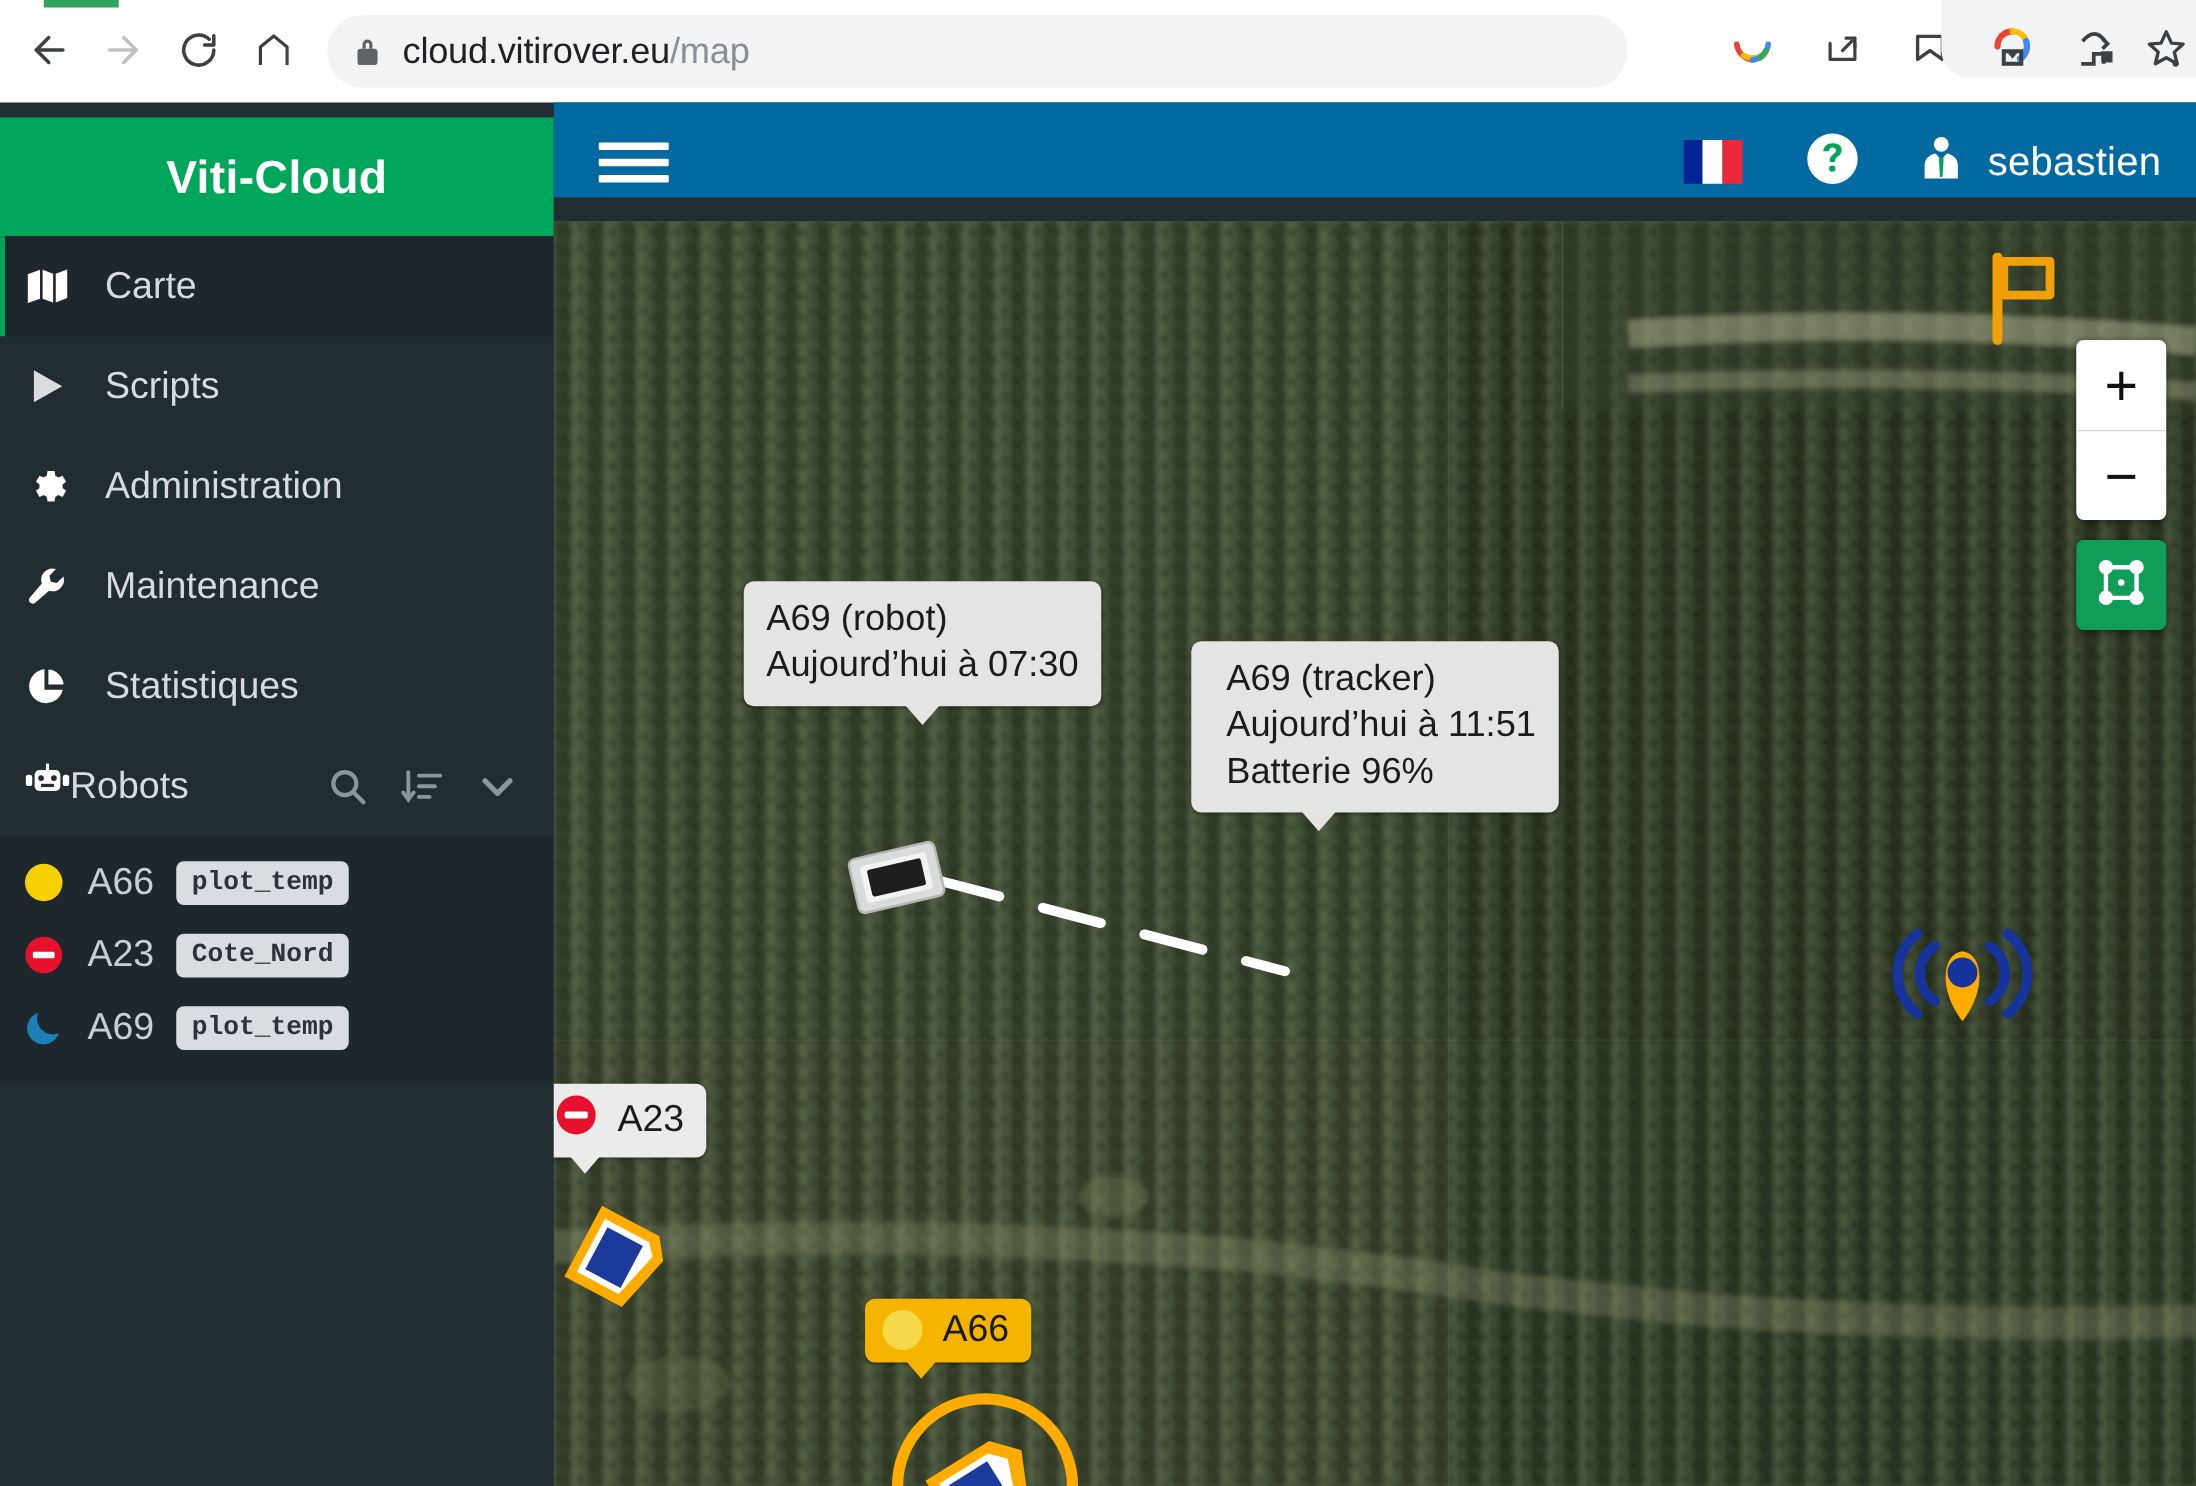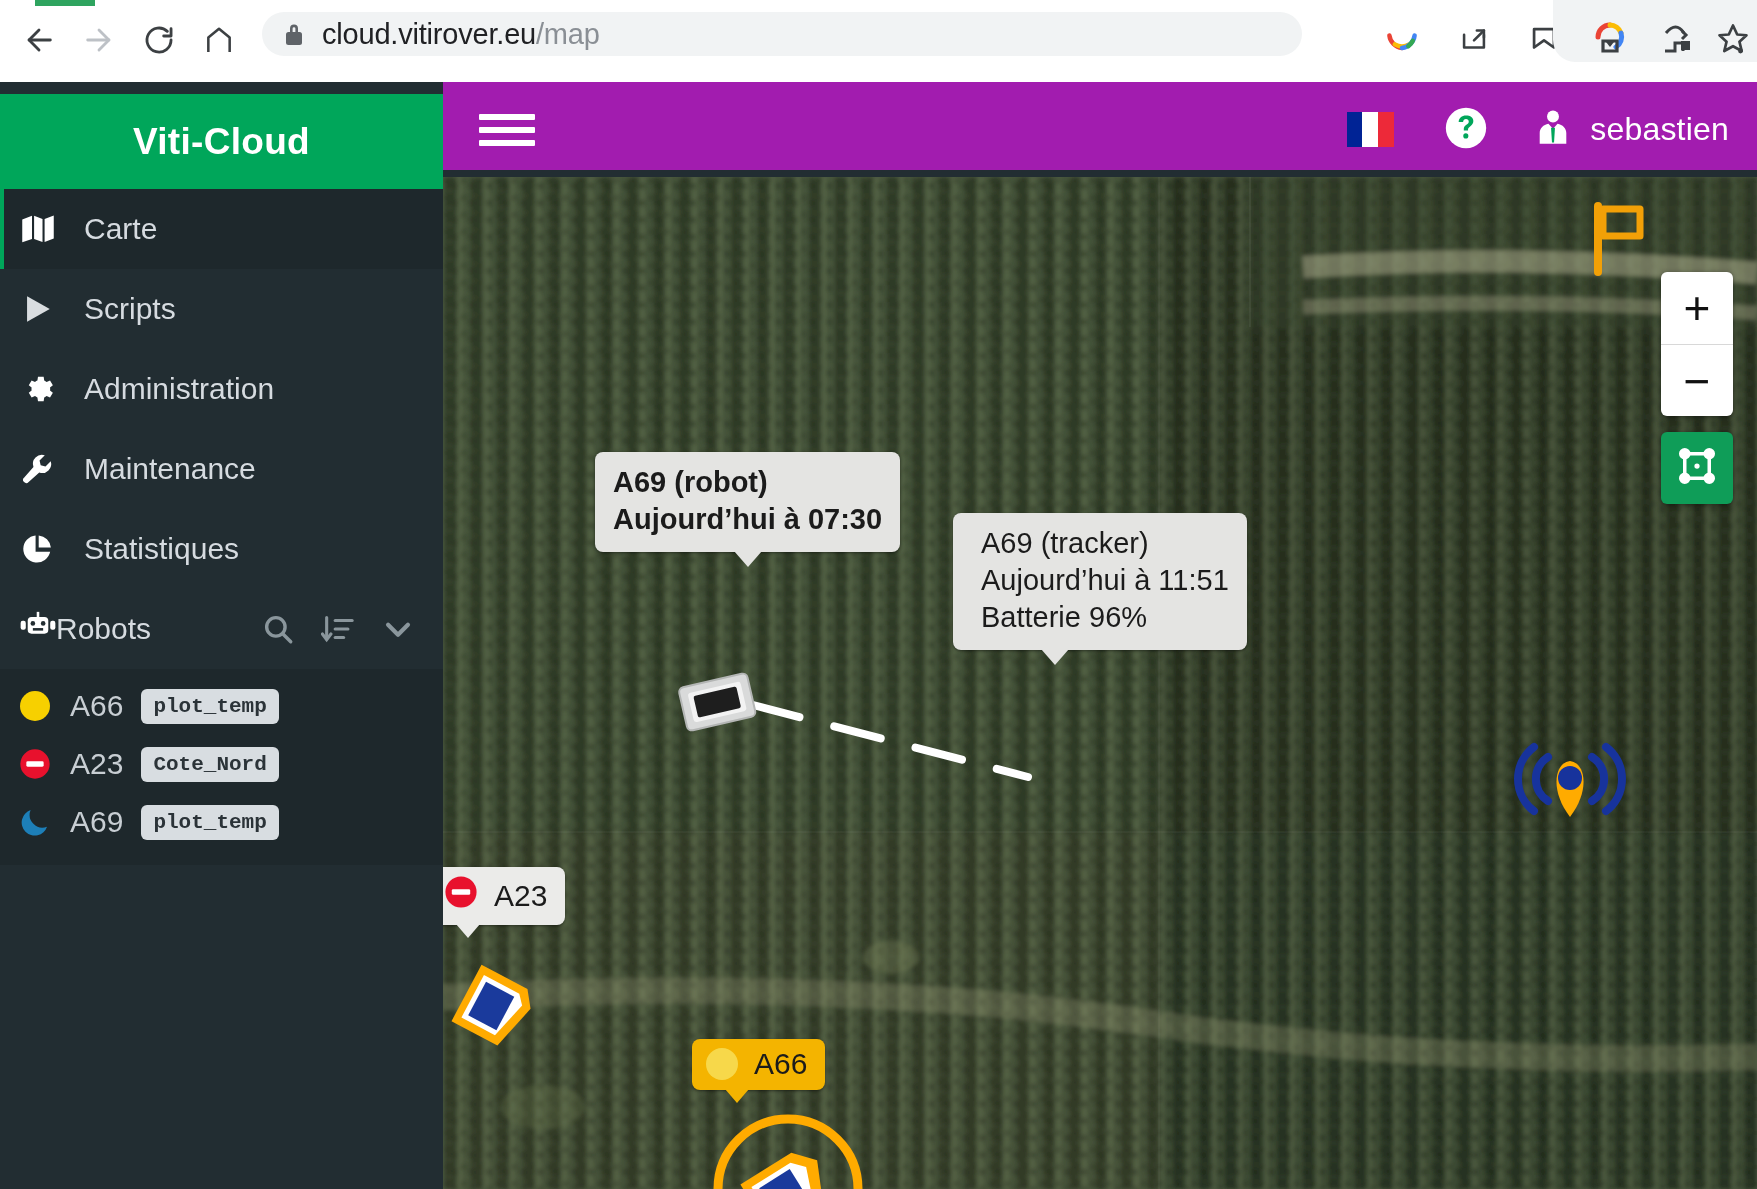--- a/index.html
+++ b/index.html
@@ -25,21 +25,21 @@
   }
   .nav-btn {
     width: 54px; height: 54px; margin-left: 6px;
     display: flex; align-items: center; justify-content: center;
     border-radius: 50%; cursor: pointer;
   }
   .nav-btn svg { display: block; }
   #back-button { margin-left: 12px; }
   #omnibox {
     position: absolute; left: 262px; top: 12px;
-    width: 1040px; height: 44px;
+    width: 1040px; height: 58px;
     background: #f1f3f4; border-radius: 28px;
     display: flex; align-items: center; padding: 0 20px;
   }
   #lock-icon { margin-right: 16px; display:flex; }
   #omnibox-text {
     font-size: 29px; color: #202124; letter-spacing: -0.2px;
     white-space: nowrap;
   }
   #omnibox-text .dim { color: #8a8f95; }
   .tb-icon {
@@ -106,22 +106,22 @@
   .robot-name { color: #c8ced3; font-size: 30px; margin-left: 18px; }
   .robot-tag {
     margin-left: 18px; background: #d8dde1; color: #2b3338;
     font-family: "Liberation Mono", monospace;
     font-size: 21px; font-weight: bold;
     padding: 6px 12px; border-radius: 6px; white-space: nowrap;
   }
 
   
   #app-header {
-    position: absolute; left: 443px; top: 0; width: 1314px; height: 88px;
-    background: #a21caf;
+    position: absolute; left: 443px; top: 0; width: 1314px; height: 76px;
+    background: #0369a1;
   }
   #hamburger {
     position: absolute; left: 36px; top: 20px;
     width: 56px; height: 56px; cursor: pointer;
     display: flex; flex-direction: column; justify-content: center; gap: 7px;
   }
   #hamburger span { display: block; height: 6px; background: #fff; border-radius: 1px; }
   #header-right {
     position: absolute; right: 28px; top: 0; height: 95px;
     display: flex; align-items: center; gap: 0;
@@ -507,21 +507,21 @@
           <path d="M42 20 A26 26 0 0 0 42 64"></path>
           <path d="M28 10 A40 40 0 0 0 28 74"></path>
           <path d="M86 20 A26 26 0 0 1 86 64"></path>
           <path d="M100 10 A40 40 0 0 1 100 74"></path>
         </g>
         <path d="M64 80 C44 54 48 26 64 24 C80 26 84 54 64 80 Z" fill="#ffab00"></path>
         <circle cx="64" cy="41" r="12" fill="#17339c"></circle>
       </svg>
     </div>
 
-    <div class="bubble" style="left:152px; top:275px;font-weight:bold;">
+    <div class="bubble" style="left:152px; top:288px;">
       <div>A69 (robot)</div>
       <div>Aujourd’hui à 07:30</div>
       <span class="tail"></span>
     </div>
 
     <div class="bubble" style="left:510px; top:336px;padding-left:28px;">
       <div>A69 (tracker)</div>
       <div>Aujourd’hui à 11:51</div>
       <div>Batterie 96%</div>
       <span class="tail" style="left:102px;"></span>

